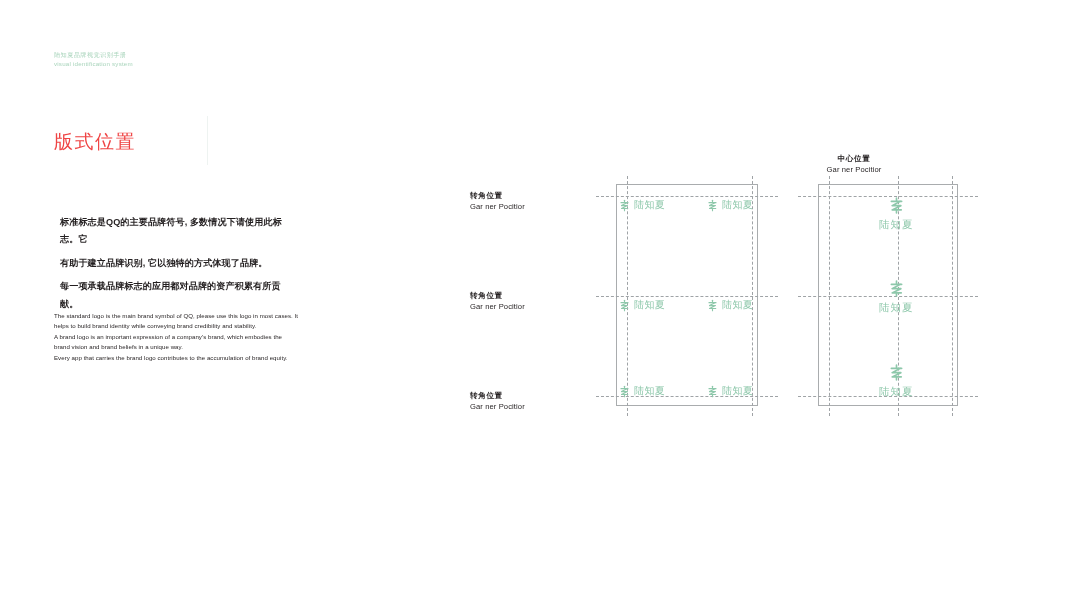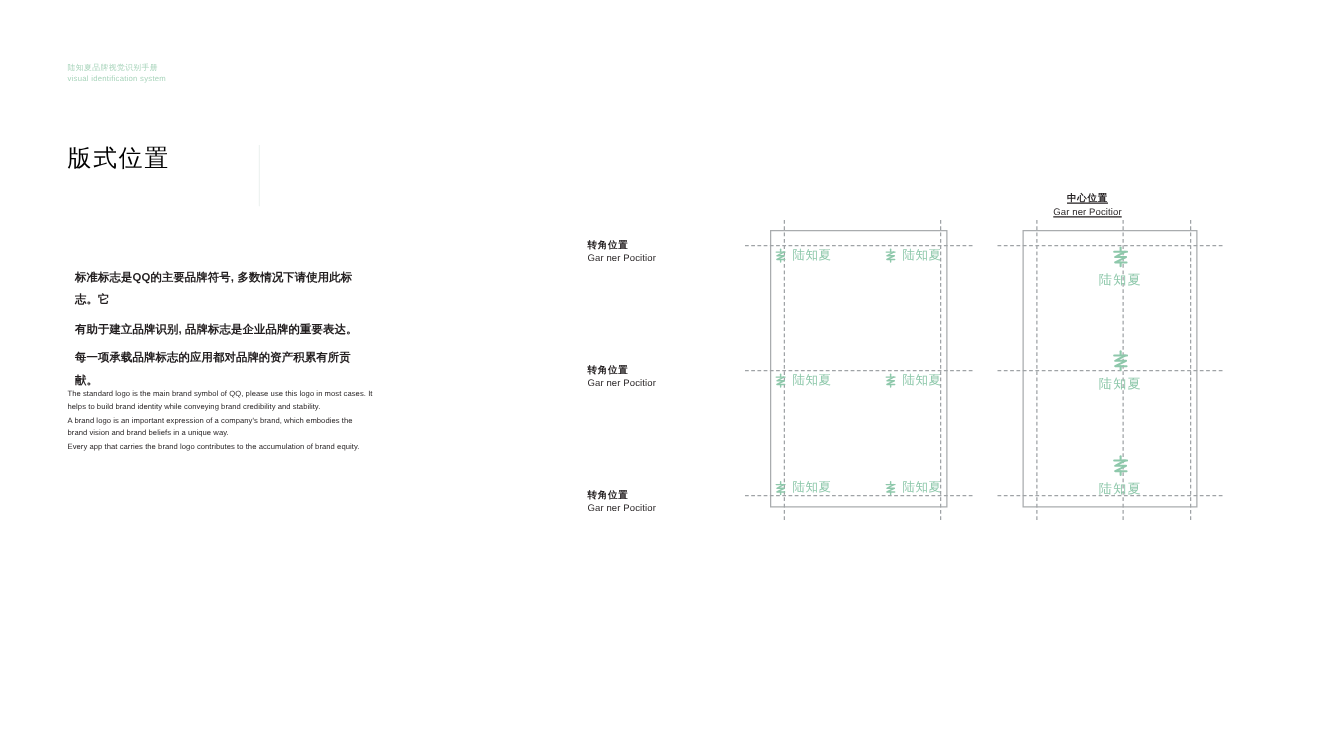--- a/index.html
+++ b/index.html
@@ -45,23 +45,23 @@
     width: 160px;
   }
   .title-code {
     font-size: 21px;
     color: #8cc9a6;
     letter-spacing: 0.5px;
     line-height: 1;
     font-weight: 400;
   }
   .title-main {
-    margin-top: 4px;
+    margin-top: 18px;
     font-size: 19px;
-    color: #000000;
+    color: #ef4444;
     letter-spacing: 1.5px;
     line-height: 1;
     font-weight: 400;
   }
   .title-divider {
     position: absolute;
     left: 207px;
     top: 116px;
     width: 1px;
     height: 49px;
@@ -205,21 +205,21 @@
   <div class="hdr-en">visual identification system</div>
 </div>
 
 <div class="title-block">
   <div class="title-main">版式位置</div>
 </div>
 <div class="title-divider"></div>
 
 <div class="copy-cn">
   <p>标准标志是QQ的主要品牌符号, 多数情况下请使用此标志。它</p>
-  <p>有助于建立品牌识别, 品牌标志是企业品牌的重要表达。</p>
+  <p>有助于建立品牌识别, 它以独特的方式体现了品牌。</p>
   <p>每一项承载品牌标志的应用都对品牌的资产积累有所贡献。</p>
 </div>
 
 <div class="copy-en">
   <p class="justify">The standard logo is the main brand symbol of QQ, please use this logo in most cases. It helps to build brand identity while conveying brand credibility and stability.</p>
   <p>A brand logo is an important expression of a company's brand, which embodies the brand vision and brand beliefs in a unique way.</p>
   <p>Every app that carries the brand logo contributes to the accumulation of brand equity.</p>
 </div>
 
 <div class="diagram-area">
@@ -230,21 +230,21 @@
   </div>
   <div class="corner-label" style="left:470px; top:290px;">
     <div class="lbl-cn">转角位置</div>
     <div class="lbl-en">Gar ner Pocitior</div>
   </div>
   <div class="corner-label" style="left:470px; top:390px;">
     <div class="lbl-cn">转角位置</div>
     <div class="lbl-en">Gar ner Pocitior</div>
   </div>
 
-  <div class="center-label" style="left:780px; top:153px;text-decoration:underline;">
+  <div class="center-label" style="left:764px; top:153px;">
     <div class="lbl-cn">中心位置</div>
     <div class="lbl-en">Gar ner Pocitior</div>
   </div>
 
   <div class="panel-frame" style="left:616px; top:184px; width:142px; height:222px;"></div>
 
   <div class="guide-v" style="left:627px; top:176px; height:240px;"></div>
   <div class="guide-v" style="left:752px; top:176px; height:240px;"></div>
 
   <div class="guide-h" style="left:596px; top:196px; width:182px;"></div>

